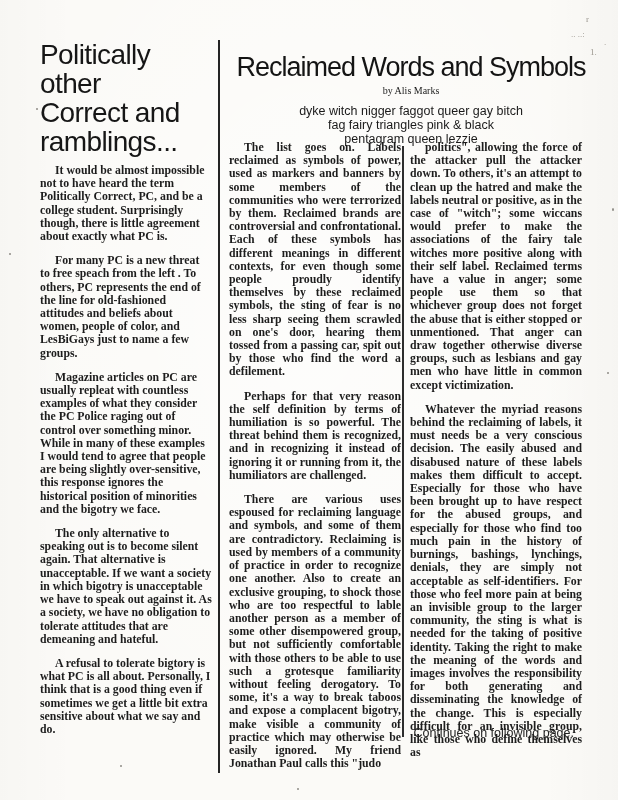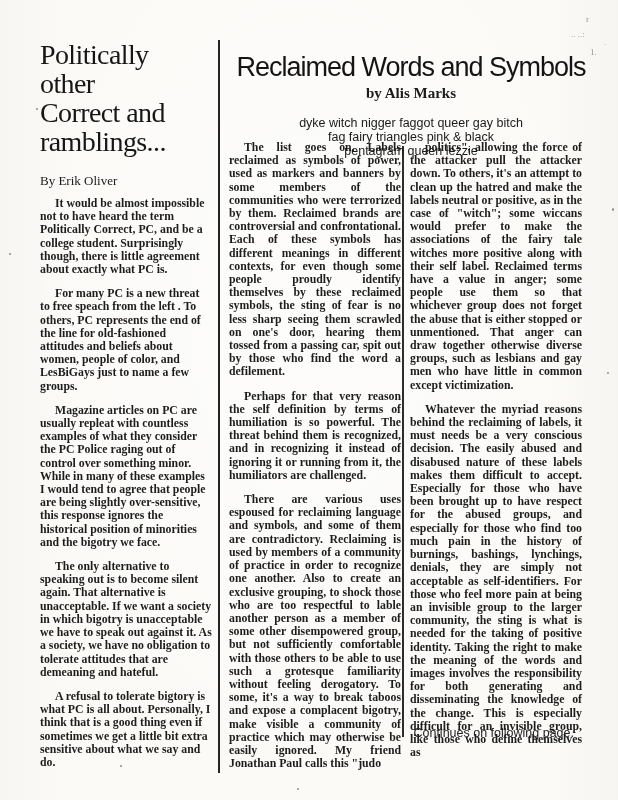--- a/index.html
+++ b/index.html
@@ -11,44 +11,44 @@
   .page{
     position:relative;width:618px;height:800px;overflow:hidden;
     background:#fbfaf7;
     background-image:radial-gradient(ellipse at 50% 40%, rgba(255,255,255,.6) 0%, rgba(0,0,0,0) 70%),
                      linear-gradient(90deg, rgba(0,0,0,.015), rgba(0,0,0,0) 12%, rgba(0,0,0,0) 88%, rgba(0,0,0,.02));
     color:#1b1b1b;
   }
   
   .left-col{position:absolute;left:40px;top:40px;width:172px;}
   .left-title{
-    font-family:Liberation Serif, serif;
+    font-family:Liberation Sans, sans-serif;
     font-size:28px;line-height:29px;letter-spacing:-0.6px;
     color:#161616;
   }
   .left-byline{margin-top:17px;font-size:13px;}
   .body-par{
     margin:11px 0 0 0;font-size:11.8px;line-height:13.2px;
     text-indent:15px;text-align:left;color:#1d1d1d;font-weight:bold;
   }
   .left-col .body-par:first-of-type{margin-top:8px;}
   
   .vrule{position:absolute;background:#242424;width:2px;}
   .vrule.main{left:218px;top:40px;height:733px;}
   .vrule.cols{left:402px;top:146px;height:591px;width:1.6px;background:#2d2d2d;}
   
   .right-head{position:absolute;left:228px;top:52px;width:366px;text-align:center;}
   .r-title{
     font-family:"Liberation Sans", sans-serif;
     font-size:27px;line-height:30px;letter-spacing:-1px;color:#141414;
     white-space:nowrap;
   }
-  .r-byline{margin-top:3px;font-size:15px;font-weight:bold;}
+  .r-byline{margin-top:3px;font-size:10px;font-weight:normal;}
   .word-list{
-    margin-top:15px;
+    margin-top:9px;
     font-family:"Liberation Sans", sans-serif;
     font-size:12.5px;line-height:13.8px;color:#1a1a1a;
   }
   .col-a{position:absolute;left:229px;top:130px;width:172px;}
   .col-b{position:absolute;left:410px;top:130px;width:172px;}
   .col-a .body-par,.col-b .body-par{text-align:justify;}
   .continues{
     position:absolute;left:400px;top:726px;width:174px;
     text-align:right;font-family:"Liberation Sans", sans-serif;
     font-size:12.5px;color:#222;
@@ -62,21 +62,20 @@
 
 <div class="page">
 
   <div class="left-col">
     <div class="left-title">
       <div>Politically</div>
       <div>other</div>
       <div>Correct and</div>
       <div>ramblings...</div>
     </div>
-    <div class="left-byline">By Erik Oliver</div>
     <p class="body-par">It would be almost impossible not to have heard the term Politically Correct, PC, and be a college student.  Surprisingly though, there is little agreement about exactly what PC is.</p>
     <p class="body-par">For many PC is a new threat to free speach from the left .  To others, PC represents the end of the line for old-fashioned attitudes and beliefs about women, people of color, and LesBiGays just to name a few groups.</p>
     <p class="body-par">Magazine articles on PC are usually repleat with countless examples of what they consider the PC Police raging out of control over something minor.  While in many of these examples I would tend to agree that people are being slightly over-sensitive, this response ignores the historical position of minorities and the bigotry we face.</p>
     <p class="body-par">The only alternative to speaking out is to become silent again.  That alternative is unacceptable.  If we want a society in which bigotry is unacceptable we have to speak out against it.  As a society, we have no obligation to tolerate attitudes that are demeaning and hateful.</p>
     <p class="body-par">A refusal to tolerate bigtory is what PC is all about. Personally, I think that is a good thing even if sometimes we get a little bit extra sensitive about what we say and do.</p>
   </div>
 
   <div class="vrule main"></div>
   <div class="vrule cols"></div>
 

